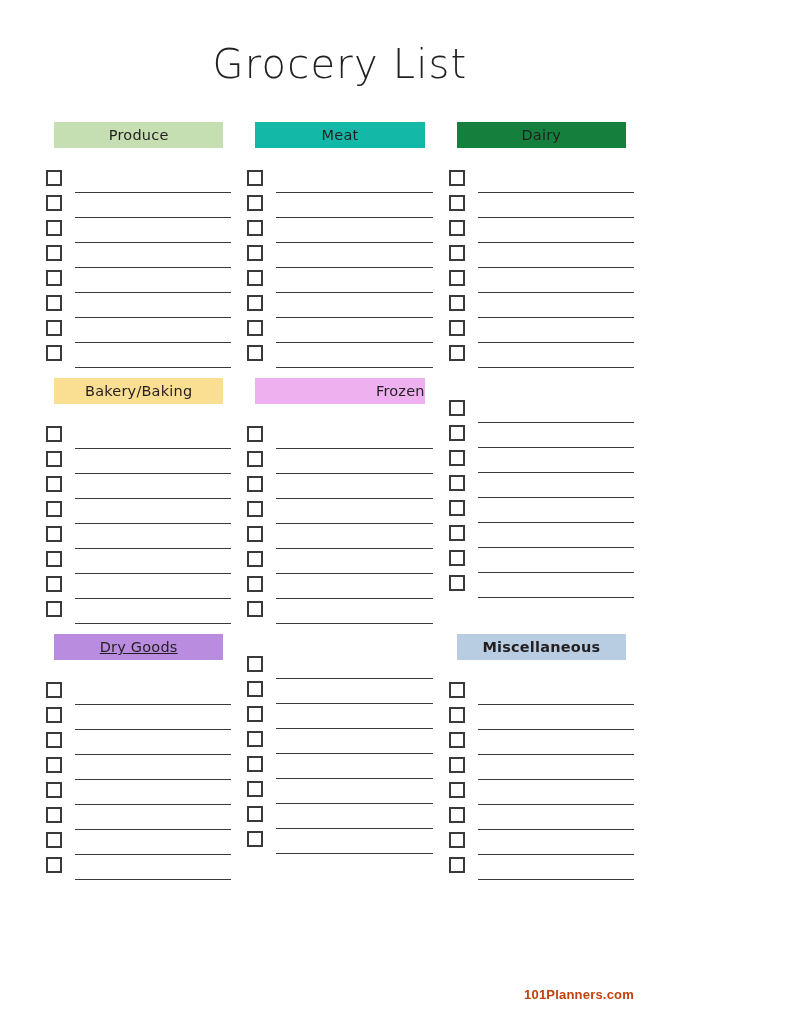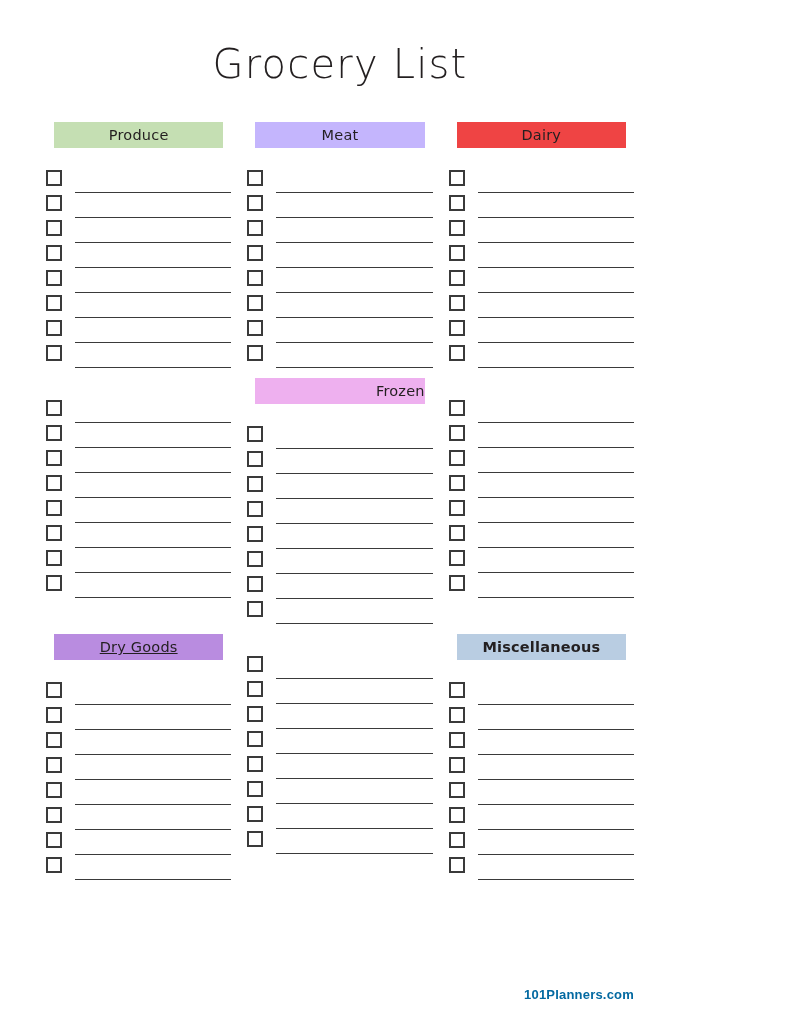--- a/index.html
+++ b/index.html
@@ -107,21 +107,21 @@
   }
 
   
   .footer {
     position: absolute;
     right: 46px;
     bottom: 22px;
     font-family: "Liberation Sans", sans-serif;
     font-size: 13px;
     font-weight: bold;
-    color: #0369a1;
+    color: #c2410c;
     letter-spacing: 0.2px;
     margin-top: 24px;
   }
 </style>
 </head>
 <body>
 
 <div class="page">
 
   <h1 class="title">Grocery List</h1>
@@ -160,58 +160,58 @@
               <div class="checkbox"></div>
               <div class="writeline"></div>
             </div>
             <div class="row">
               <div class="checkbox"></div>
               <div class="writeline"></div>
             </div>
           </div>
         </div>
         <div class="section">
-          <div class="cat-banner" style="background: #c4b5fd;">Meat</div>
-          <div class="rows">
-            <div class="row">
-              <div class="checkbox"></div>
-              <div class="writeline"></div>
-            </div>
-            <div class="row">
-              <div class="checkbox"></div>
-              <div class="writeline"></div>
-            </div>
-            <div class="row">
-              <div class="checkbox"></div>
-              <div class="writeline"></div>
-            </div>
-            <div class="row">
-              <div class="checkbox"></div>
-              <div class="writeline"></div>
-            </div>
-            <div class="row">
-              <div class="checkbox"></div>
-              <div class="writeline"></div>
-            </div>
-            <div class="row">
-              <div class="checkbox"></div>
-              <div class="writeline"></div>
-            </div>
-            <div class="row">
-              <div class="checkbox"></div>
-              <div class="writeline"></div>
-            </div>
-            <div class="row">
-              <div class="checkbox"></div>
-              <div class="writeline"></div>
-            </div>
-          </div>
-        </div>
-        <div class="section">
-          <div class="cat-banner" style="background: #ef4444;">Dairy</div>
+          <div class="cat-banner" style="background: #14b8a6;">Meat</div>
+          <div class="rows">
+            <div class="row">
+              <div class="checkbox"></div>
+              <div class="writeline"></div>
+            </div>
+            <div class="row">
+              <div class="checkbox"></div>
+              <div class="writeline"></div>
+            </div>
+            <div class="row">
+              <div class="checkbox"></div>
+              <div class="writeline"></div>
+            </div>
+            <div class="row">
+              <div class="checkbox"></div>
+              <div class="writeline"></div>
+            </div>
+            <div class="row">
+              <div class="checkbox"></div>
+              <div class="writeline"></div>
+            </div>
+            <div class="row">
+              <div class="checkbox"></div>
+              <div class="writeline"></div>
+            </div>
+            <div class="row">
+              <div class="checkbox"></div>
+              <div class="writeline"></div>
+            </div>
+            <div class="row">
+              <div class="checkbox"></div>
+              <div class="writeline"></div>
+            </div>
+          </div>
+        </div>
+        <div class="section">
+          <div class="cat-banner" style="background: #15803d;">Dairy</div>
           <div class="rows">
             <div class="row">
               <div class="checkbox"></div>
               <div class="writeline"></div>
             </div>
             <div class="row">
               <div class="checkbox"></div>
               <div class="writeline"></div>
             </div>
             <div class="row">
@@ -236,20 +236,21 @@
             </div>
             <div class="row">
               <div class="checkbox"></div>
               <div class="writeline"></div>
             </div>
           </div>
         </div>
       </div>
       <div class="band">
         <div class="section">
+          <div class="cat-banner" style="background: rgb(250, 223, 147);">Bakery/Baking</div>
           <div class="rows">
             <div class="row">
               <div class="checkbox"></div>
               <div class="writeline"></div>
             </div>
             <div class="row">
               <div class="checkbox"></div>
               <div class="writeline"></div>
             </div>
             <div class="row">

